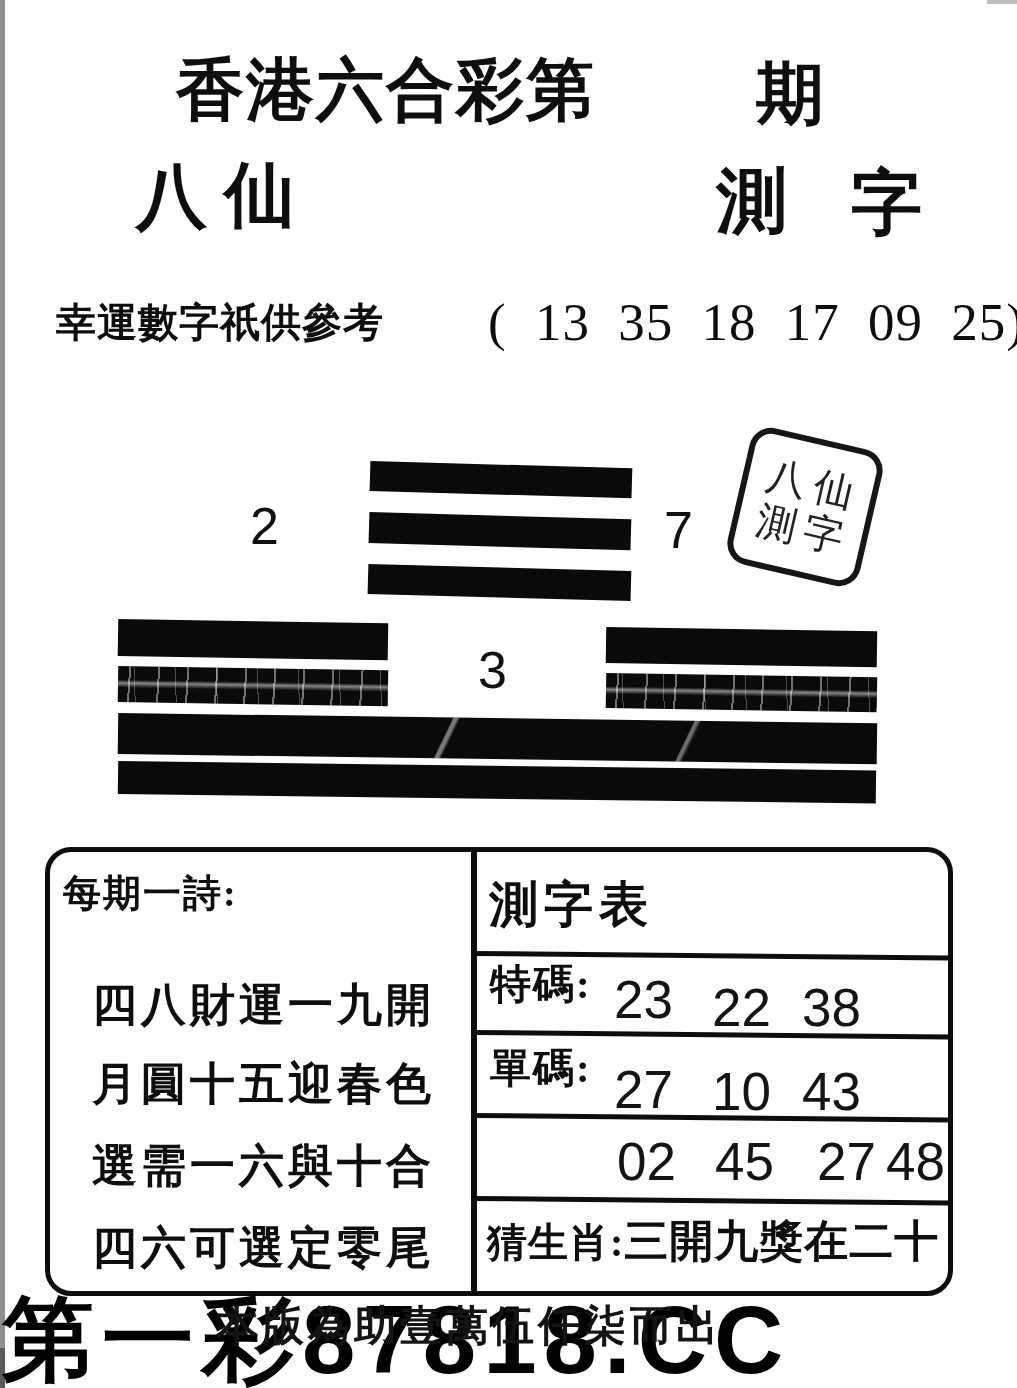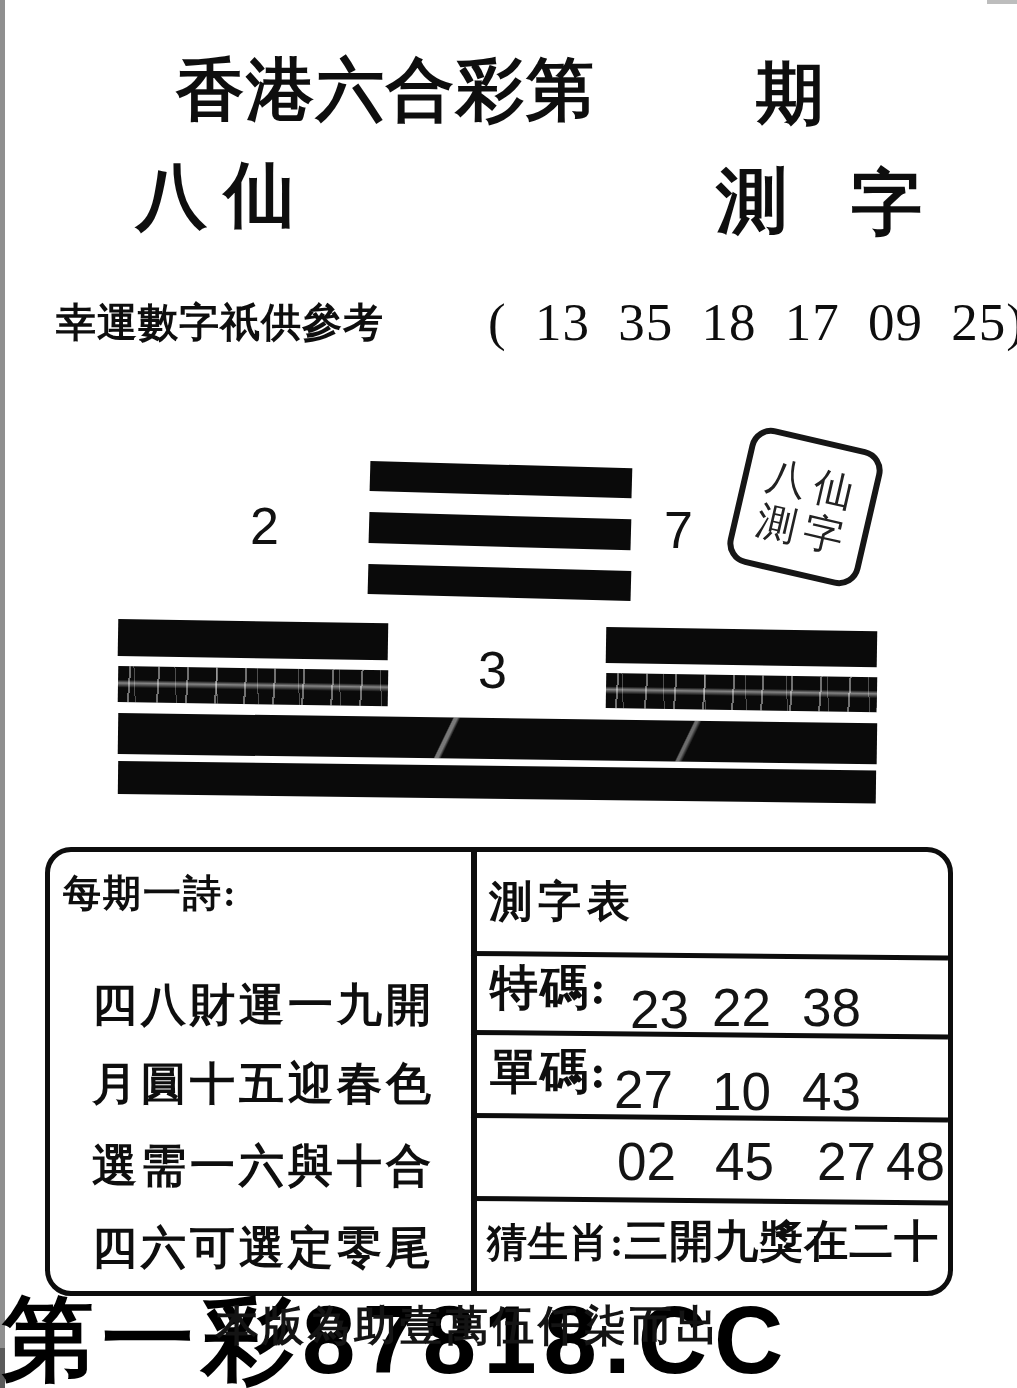--- a/index.html
+++ b/index.html
@@ -74,26 +74,26 @@
   .hdiv-3{top:261px;}
   .hdiv-4{top:344px;}
 
   .poem-title{position:absolute;left:13px;top:22px;font-size:38px;font-weight:700;letter-spacing:2px;line-height:1;white-space:nowrap;}
   .poem-line{position:absolute;left:42px;font-size:45px;font-weight:700;letter-spacing:4px;line-height:1;white-space:nowrap;margin-top:28px;}
   .poem-0{top:103px;}
   .poem-1{top:182px;}
   .poem-2{top:264px;}
   .poem-3{top:346px;}
 
-  .tbl-header{position:absolute;left:439px;top:28px;font-size:43px;font-weight:700;letter-spacing:6px;line-height:1;white-space:nowrap;}
-  .row-label{position:absolute;font-size:48px;font-weight:700;line-height:1;white-space:nowrap;letter-spacing:2px;}
+  .tbl-header{position:absolute;left:439px;top:28px;font-size:49px;font-weight:700;letter-spacing:6px;line-height:1;white-space:nowrap;}
+  .row-label{position:absolute;font-size:41px;font-weight:700;line-height:1;white-space:nowrap;letter-spacing:2px;}
   .lbl-special{left:440px;top:112px;}
   .lbl-single{left:440px;top:196px;}
   .num{position:absolute;font-family:"Liberation Sans","DejaVu Sans",sans-serif;font-size:53px;font-weight:400;line-height:1;color:#141414;}
-  .sp-0{left:564px;top:131px;margin-left:16px;}
+  .sp-0{left:564px;top:121px;}
   .sp-1{left:662px;top:129px;}
   .sp-2{left:752px;top:129px;}
   .sg-0{left:564px;top:211px;}
   .sg-1{left:662px;top:213px;}
   .sg-2{left:752px;top:213px;}
   .ex-0{left:567px;top:283px;}
   .ex-1{left:665px;top:283px;}
   .ex-2{left:767px;top:283px;}
   .ex-3{left:836px;top:283px;}
   .zodiac{position:absolute;left:437px;top:368px;display:flex;align-items:flex-start;white-space:nowrap;}

